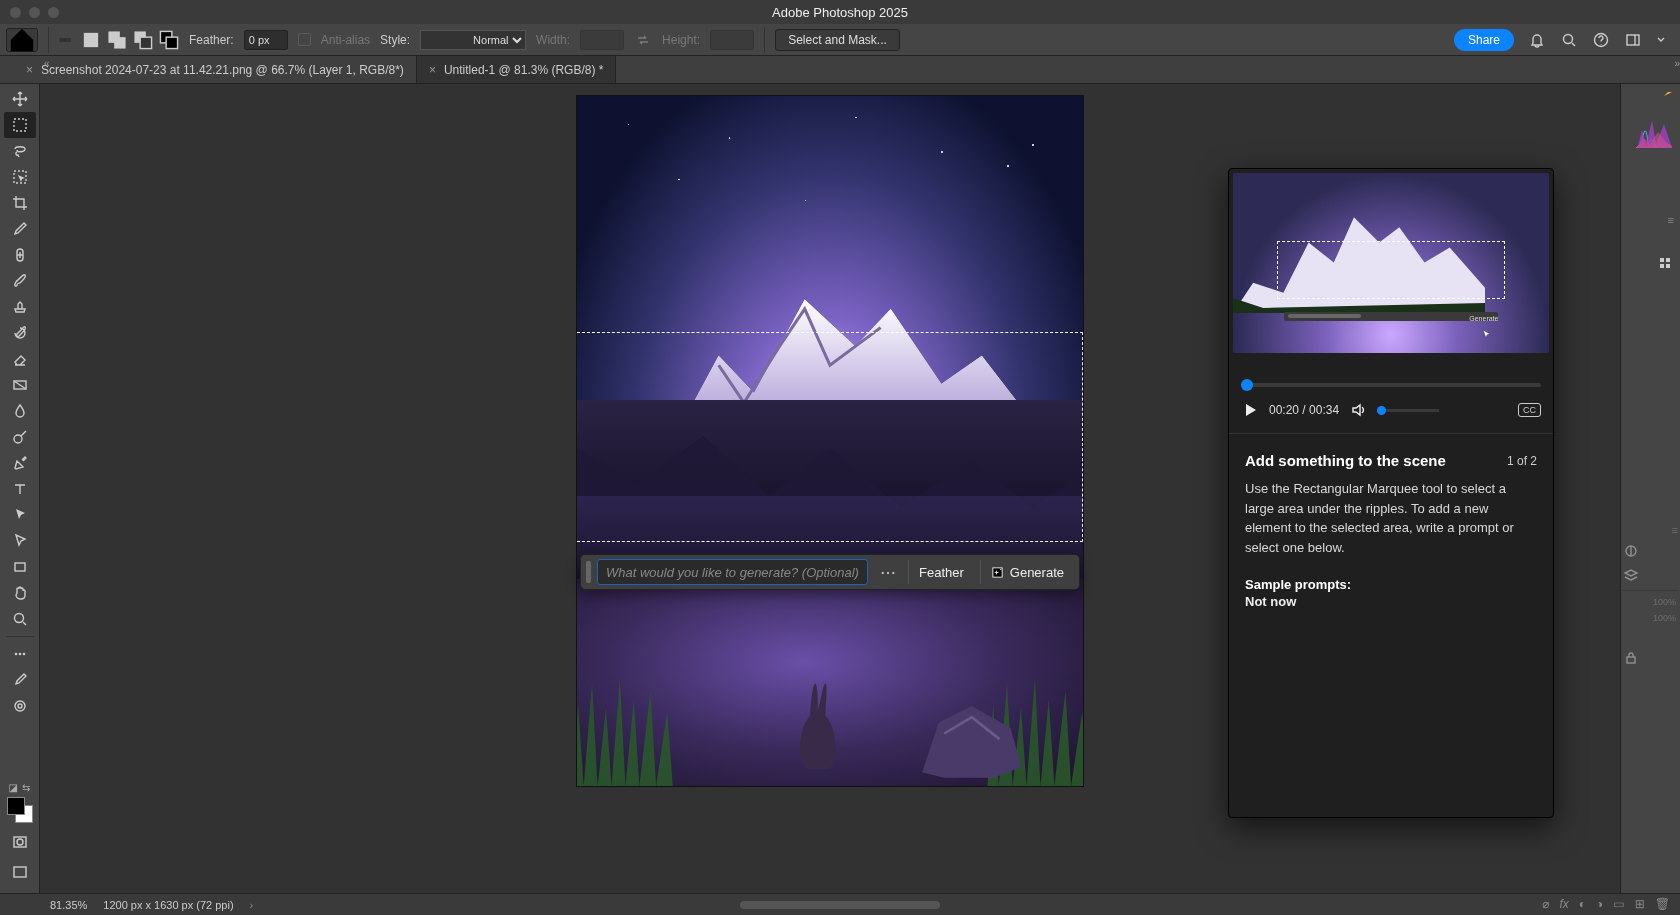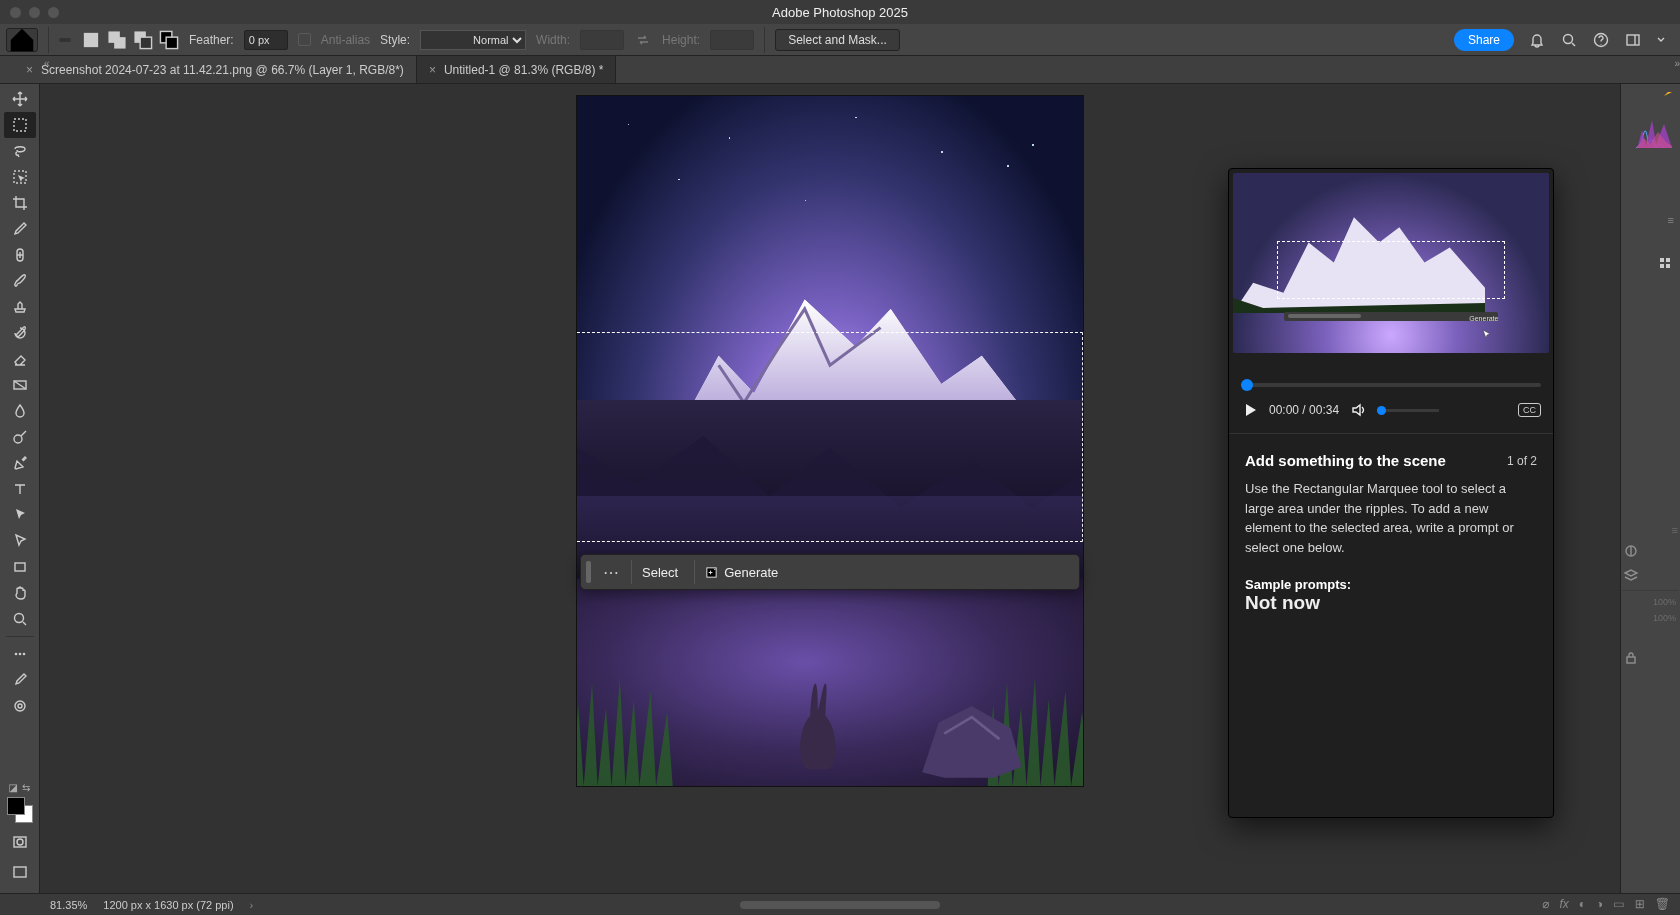--- a/index.html
+++ b/index.html
@@ -99,21 +99,21 @@
 .panel .player .cc { margin-left: auto; border: 1.4px solid #ccc; border-radius: 3px; font-size: 9px; padding: 1px 4px; color: #ccc; }
 
 .panel .body { padding: 18px 16px 10px; }
 .panel .body .hrow { display: flex; align-items: center; justify-content: space-between; margin-bottom: 10px; }
 .panel .body h3 { font-size: 15px; font-weight: 600; color: #fff; }
 .panel .body .step { font-size: 12px; color: #ccc; }
 .panel .body p { font-size: 13px; color: #d8d8d8; line-height: 1.5; margin-bottom: 20px; }
 .panel .body h4 { font-size: 13px; font-weight: 600; color: #fff; }
 .panel .chips { display: flex; gap: 10px; margin-bottom: 18px; }
 .panel .chip { background: #3b3b3b; border: none; color: #eee; font-size: 13px; padding: 9px 14px; border-radius: 3px; }
-.panel .not-now { background: none; border: none; color: #eee; font-size: 19px; font-weight: 600; }
+.panel .not-now { background: none; border: none; color: #eee; font-size: 13px; font-weight: 600; }
 
 
 .status { height: 22px; background: #3a3a3a; border-top: 1px solid #222; display: flex; align-items: center; font-size: 11px; color: #ccc; gap: 16px; padding: 0 10px 0 50px; position: relative; }
 .status .zoom { }
 .status .dims { }
 .status .scroll { position: absolute; left: 50%; transform: translateX(-50%); width: 200px; height: 8px; background: #555; border-radius: 4px; }
 .status .layer-icons { position:absolute; right:10px; bottom:4px; display:flex; gap:10px; color:#888; font-size:12px; }
 </style>
 </head>
 <body>
@@ -431,22 +431,23 @@
         <svg style="position:absolute;right:8%;bottom:4%;width:28%;height:40%" viewBox="0 0 40 30">
           <path d="M2 28 8 10 20 4 34 12 38 26 28 30 10 30Z" fill="#4a3a6a"></path>
           <path d="M10 14 20 8 30 16" stroke="#6a5a8a" fill="none"></path>
         </svg>
       </div>
       <div class="marquee-sel"></div>
     </div>
 
     <div class="gen-bar">
       <div class="grip"></div>
+      <input type="text" placeholder="What would you like to generate? (Optional)" style="">
       <span class="more">⋯</span>
-      <button class="cancel">Select</button>
+      <button class="cancel">Feather</button>
       <button class="generate">
         <svg viewBox="0 0 14 14" style="width:13px;height:13px">
             <rect x="2" y="2" width="10" height="10" stroke="#eee"></rect>
             <path d="M6 5v4M4 7h4M10 3l1 1M11 3l-1 1" stroke="#eee"></path>
           </svg>
         <span>Generate</span>
       </button>
     </div>
 
     <div class="panel">
@@ -465,21 +466,21 @@
       </div>
       <div class="scrub">
           <span class="dot"></span>
         </div>
       <div class="player">
         <span class="ico">
             <svg viewBox="0 0 16 16">
               <path d="M4 2l10 6-10 6z" fill="#eee" stroke="none"></path>
             </svg>
           </span>
-        <span class="time">00:00 / 00:34</span>
+        <span class="time">00:20 / 00:34</span>
         <span class="ico">
             <svg viewBox="0 0 16 16">
               <path d="M3 6v4h3l4 3V3L6 6zM12 5c2 2 2 4 0 6" fill="none" stroke="#eee"></path>
             </svg>
           </span>
         <div class="vol-track">
             <span></span>
           </div>
         <span class="cc">CC</span>
       </div>

